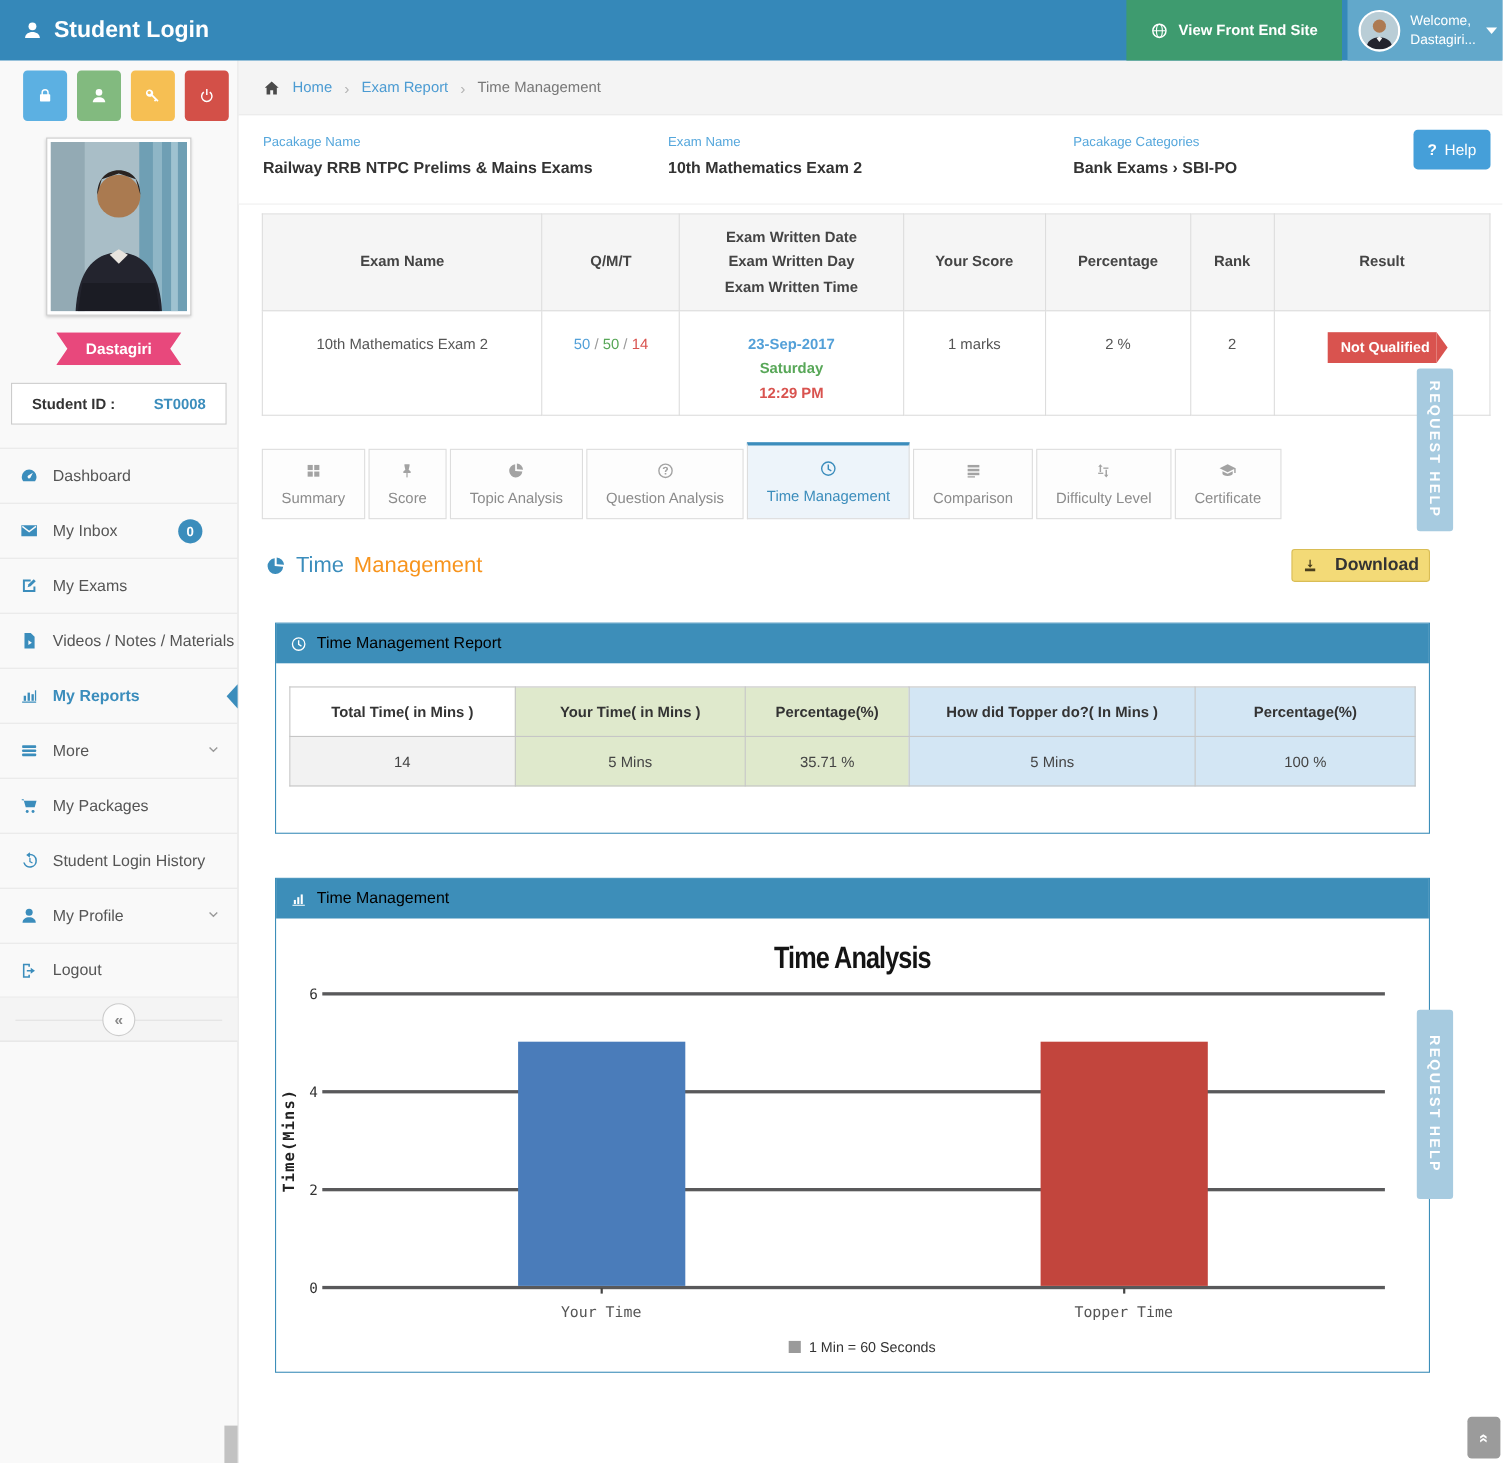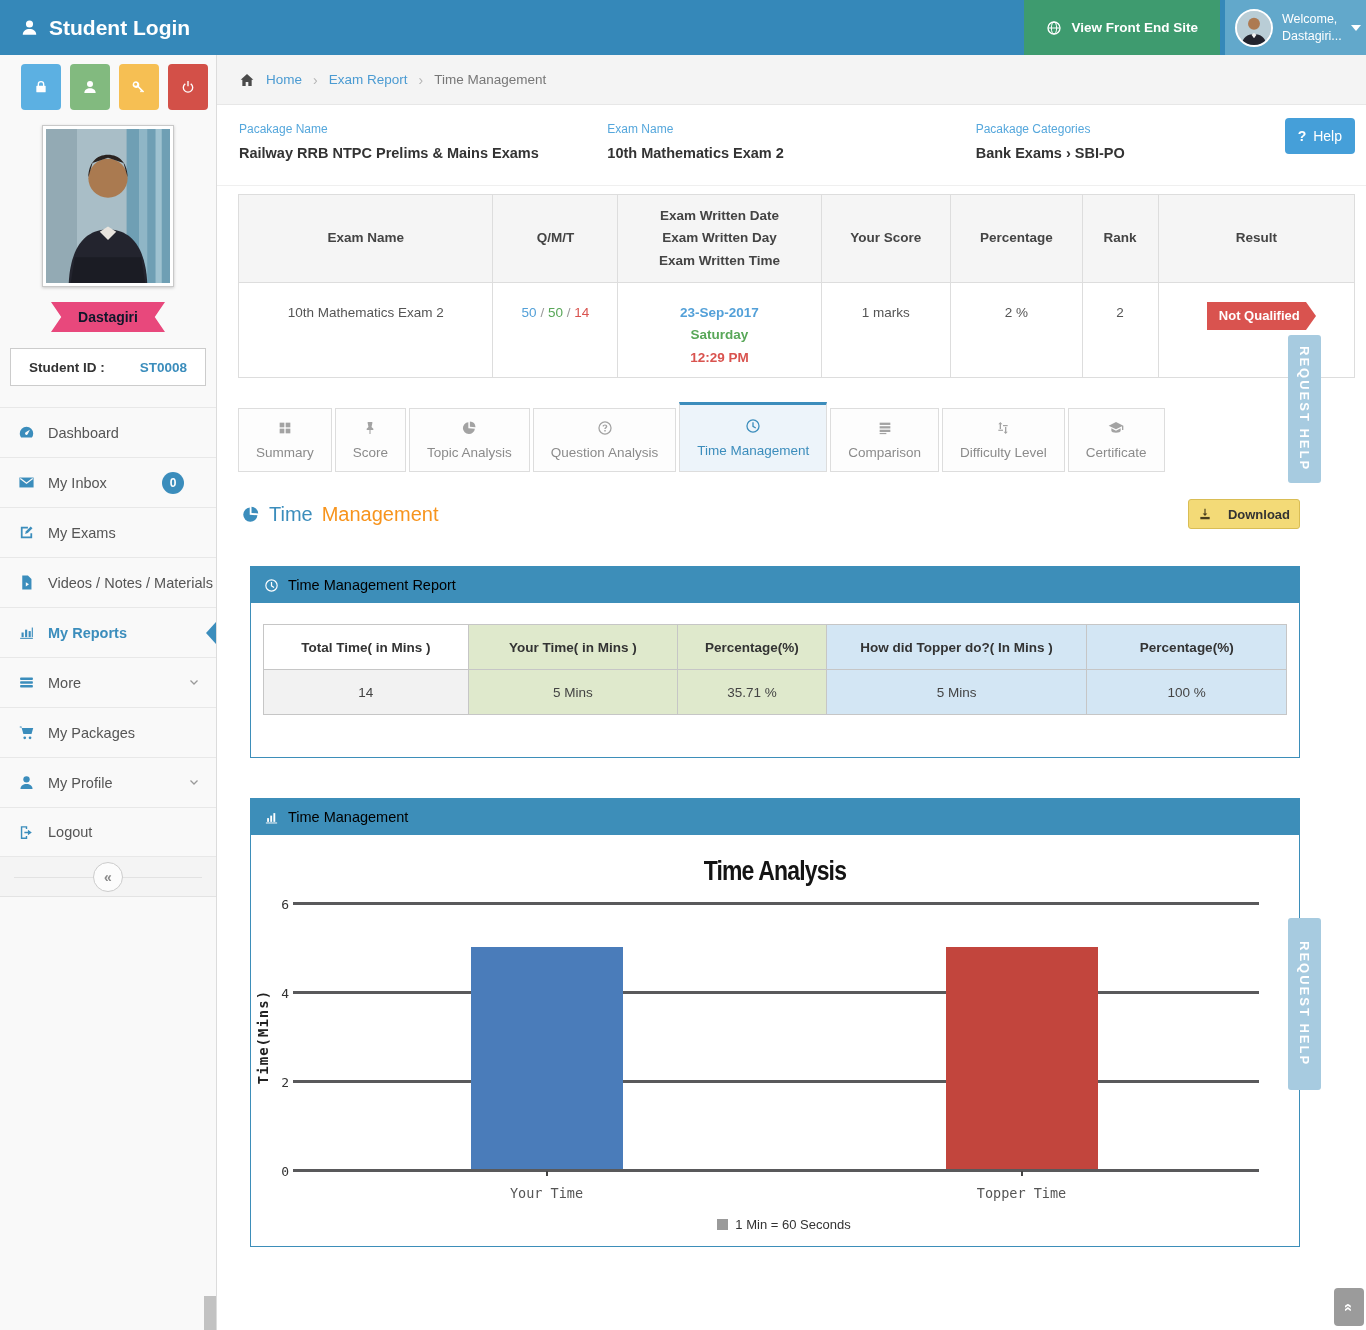--- a/index.html
+++ b/index.html
@@ -19,21 +19,21 @@
   .caret { width:0; height:0; border:5px solid transparent; border-top:6px solid #fff; margin-left:auto; margin-top:5px; }
 
   
   .sidebar { position:absolute; left:0; top:55px; bottom:0; width:217px; background:#f9f9f9; border-right:1px solid #dcdcdc; }
   .quick-row { display:flex; gap:9px; padding:9px 0 0 21px; }
   .qbtn { width:40px; height:46px; border-radius:4px; border:none; display:flex; align-items:center; justify-content:center; cursor:pointer; }
   .qbtn svg { width:16px; height:16px; fill:#fff; }
   .qb-blue{background:#5cb0e2;} .qb-green{background:#82ba7f;} .qb-yellow{background:#f6bf53;} .qb-red{background:#d35048;}
   .photo-wrap { width:132px; height:162px; margin:15px auto 0; background:#fff; border:1px solid #c9c9c9; padding:3px; box-shadow:0 1px 3px rgba(0,0,0,.2); }
   .photo-wrap svg { width:100%; height:100%; display:block; }
-  .ribbon { width:114px; height:30px; margin:15px auto 0; background:#e8487c; color:#0f172a; font-size:14px; font-weight:bold; line-height:30px; text-align:center;
+  .ribbon { width:114px; height:30px; margin:15px auto 0; background:#e8487c; color:#ffffff; font-size:14px; font-weight:bold; line-height:30px; text-align:center;
             clip-path:polygon(0 0,100% 0,91% 50%,100% 100%,0 100%,9% 50%); }
   .idbox { margin:16px 10px 0; background:#fff; border:1px solid #ccc; height:19px; display:flex; align-items:center; justify-content:space-between; padding:18px 18px; }
   .idbox .lbl { font-size:13.5px; font-weight:bold; color:#333; }
   .idbox .val { font-size:13.5px; font-weight:bold; color:#3b8dbc; }
   .menu { margin-top:21px; }
   .mitem { position:relative; display:flex; align-items:center; height:50px; border-top:1px solid #e8e8e8; padding-left:18px; color:#555; font-size:14.5px; cursor:pointer; background:transparent; }
   .mitem:last-of-type { border-bottom:1px solid #e8e8e8; }
   .mitem svg { width:17px; height:17px; fill:#3b8dbc; margin-right:13px; flex:none; }
   .mitem.active { color:#3b8dbc; font-weight:bold; }
   .mitem.active::after { content:""; position:absolute; right:0; top:50%; margin-top:-11px; border:11px solid transparent; border-left:none; border-right:10px solid #3b8dbc; }
@@ -71,21 +71,21 @@
   .tabs { display:flex; gap:3px; margin:24px 0 0 21px; align-items:flex-end; }
   .tab { border:1px solid #ddd; background:#fdfdfd; height:64px; display:flex; flex-direction:column; align-items:center; justify-content:center; gap:9px; padding:0 17px; color:#8b8b8b; font-size:13.5px; cursor:pointer; white-space:nowrap; }
   .tab svg { width:16px; height:16px; fill:#a3a3a3; }
   .tab.active { background:#edf4fa; border-top:3px solid #3c8dbc; height:70px; color:#3c8dbc; }
   .tab.active svg { fill:#3c8dbc; }
 
   .sectionrow { display:flex; align-items:center; margin:27px 66px 0 24px; }
   .secheading { display:flex; align-items:center; gap:9px; font-size:20px; }
   .secheading svg { width:19px; height:19px; fill:#3b8dbc; }
   .sec1 { color:#3b8dbc; } .sec2 { color:#f7941d; }
-  .dlbtn { margin-left:auto; background:#f3da77; border:1px solid #d9bd55; border-radius:3px; height:30px; display:flex; align-items:center; gap:16px; padding:0 9px; font-size:13px; color:#333; font-weight:bold; cursor:pointer; }
+  .dlbtn { margin-left:auto; background:#f3da77; border:1px solid #d9bd55; border-radius:3px; height:30px; display:flex; align-items:center; gap:16px; padding:0 9px; font-size:16px; color:#333; font-weight:bold; cursor:pointer; }
   .dlbtn svg { width:14px; height:14px; fill:#4a3f1d; }
 
   .panel { margin:0 66px 0 33px; border:1px solid #3d8eb9; background:#fff; }
   .panel-h { background:#3d8eb9; color:#000000; height:36px; display:flex; align-items:center; gap:9px; padding:0 13px; font-size:14.5px; }
   .panel-h svg { width:15px; height:15px; fill:#fff; }
   .panel1 { margin-top:37px; }
   .panel2 { margin-top:40px; }
 
   table.rpt { border-collapse:collapse; margin:21px 12px 42px; width:calc(100% - 24px); }
   .rpt th, .rpt td { border:1px solid #c6c6c6; height:45px; text-align:center; font-size:13.5px; }
@@ -248,20 +248,27 @@
             <path d="M5 9l7 7 7-7"></path>
           </svg></span>
     </div>
     <div class="mitem">
       <svg viewBox="0 0 24 24">
           <path d="M2.5 3.5H5l.6 2H21.5l-2.4 8.5H7.6L5.4 6.2 5 5H2.5z"></path>
           <circle cx="9.5" cy="19.5" r="1.9"></circle>
           <circle cx="17" cy="19.5" r="1.9"></circle>
         </svg>
       <span>My Packages</span>
+    </div>
+    <div class="mitem">
+      <svg viewBox="0 0 24 24">
+          <path d="M13 3a9 9 0 11-8.7 11.3h2.1A7 7 0 1013 5v3L8.2 4.5 13 1z"></path>
+          <path d="M12.2 8.5h1.6v4l2.9 1.7-.8 1.4-3.7-2.1z"></path>
+        </svg>
+      <span>Student Login History</span>
     </div>
     <div class="mitem">
       <svg viewBox="0 0 24 24">
           <circle cx="12" cy="7.5" r="4.5"></circle>
           <path d="M3.5 21c0-4.5 4-7 8.5-7s8.5 2.5 8.5 7z"></path>
         </svg>
       <span>My Profile</span>
       <span class="mchev"><svg viewBox="0 0 24 24">
             <path d="M5 9l7 7 7-7"></path>
           </svg></span>

